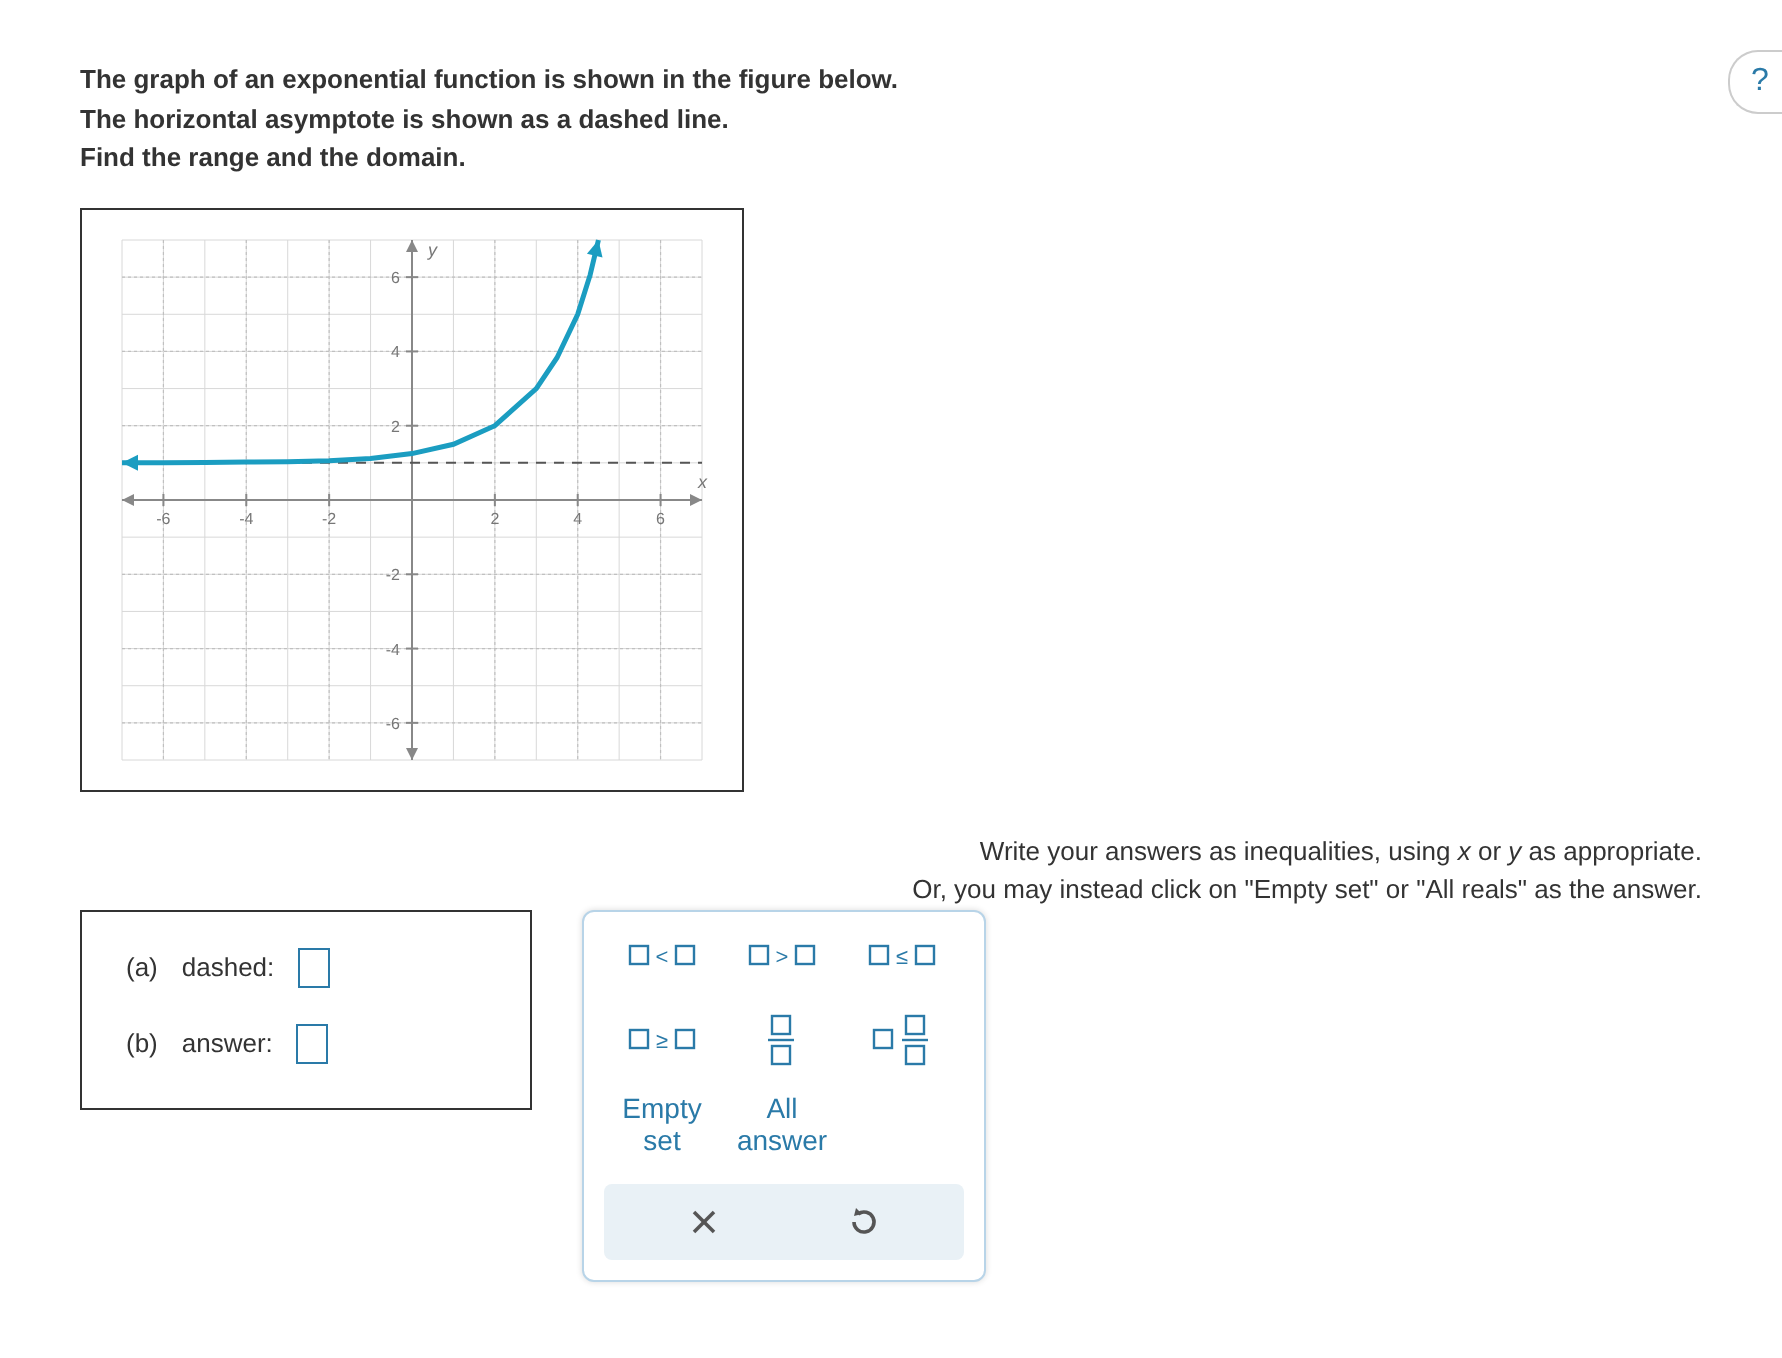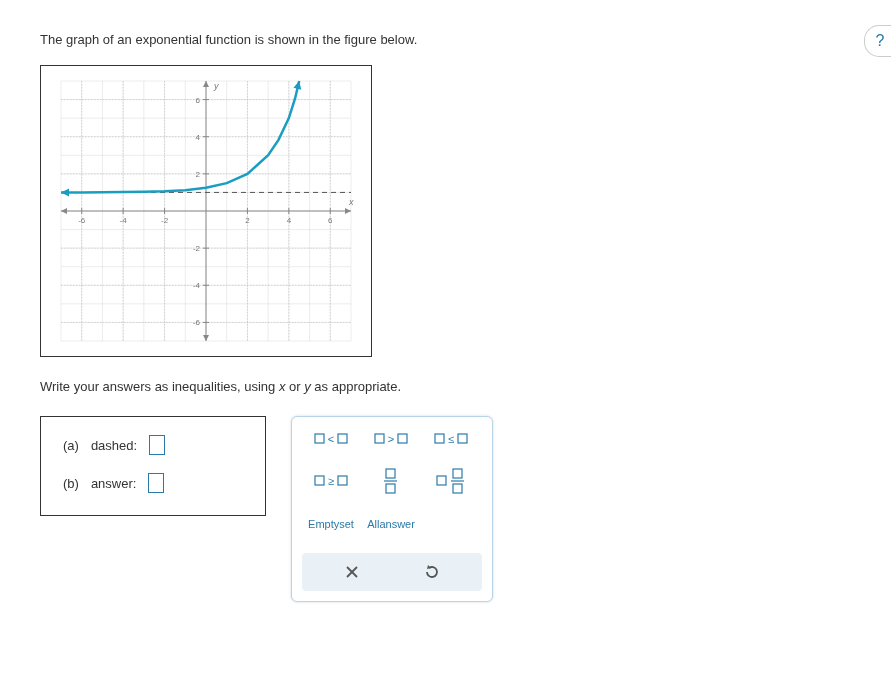--- a/index.html
+++ b/index.html
@@ -6,20 +6,21 @@
     font-family: Verdana, Arial, sans-serif;
     font-size: 13px;
     color: #333;
     margin: 0;
     padding: 30px 40px;
     background: #fff;
   }
   .problem-text {
     line-height: 1.5;
     margin-bottom: 15px;
+    font-weight: bold;
   }
   .help-button {
     position: absolute;
     right: 0;
     top: 25px;
     width: 22px;
     height: 30px;
     border: 1px solid #ccc;
     border-right: none;
     border-radius: 15px 0 0 15px;
@@ -34,21 +35,21 @@
   }
   .graph-box {
     border: 1px solid #333;
     width: 330px;
     height: 290px;
     margin-bottom: 20px;
     position: relative;
   }
   .instr-text {
     line-height: 1.5;
-    margin-bottom: 20px;
+    text-align: right;
   }
   .answer-row {
     display: flex;
     gap: 25px;
     align-items: flex-start;
   }
   .answer-box {
     border: 1px solid #333;
     padding: 18px 22px;
     width: 180px;
@@ -92,24 +93,24 @@
     font-size: 11px;
     color: #2a7aa8;
     background: #fff;
     border: none;
   }
   .palette-btn svg { display: block; }
   .palette-text-btn {
     width: 42px;
     height: 30px;
     display: flex;
-    flex-direction: row;
+    flex-direction: column;
     align-items: center;
     justify-content: center;
-    font-size: 11px;
+    font-size: 14px;
     color: #2a7aa8;
     line-height: 1.1;
     cursor: pointer;
     text-align: center;
   }
   .palette-footer {
     background: #e9f1f6;
     border-radius: 4px;
     display: flex;
     justify-content: space-around;
@@ -130,20 +131,22 @@
 </style>
 </head>
 <body>
 
 <div class="help-button">
   <span>?</span>
 </div>
 
 <div class="problem-text">
   <div>The graph of an exponential function is shown in the figure below.</div>
+  <div>The horizontal asymptote is shown as a dashed line.</div>
+  <div>Find the range and the domain.</div>
 </div>
 
 <div class="graph-box">
   <svg id="graph-svg" width="330" height="290" viewBox="0 0 330 290">
       <line x1="20" y1="15" x2="20" y2="275" stroke="#d8d8d8" stroke-width="0.5"></line>
       <line x1="40.71428571428571" y1="15" x2="40.71428571428571" y2="275" stroke="#d8d8d8" stroke-width="0.5"></line>
       <line x1="61.42857142857142" y1="15" x2="61.42857142857142" y2="275" stroke="#d8d8d8" stroke-width="0.5"></line>
       <line x1="82.14285714285714" y1="15" x2="82.14285714285714" y2="275" stroke="#d8d8d8" stroke-width="0.5"></line>
       <line x1="102.85714285714285" y1="15" x2="102.85714285714285" y2="275" stroke="#d8d8d8" stroke-width="0.5"></line>
       <line x1="123.57142857142857" y1="15" x2="123.57142857142857" y2="275" stroke="#d8d8d8" stroke-width="0.5"></line>
@@ -219,20 +222,21 @@
       <path d="M20 126.42857142857143 L40.71428571428571 126.42857142857143 L61.42857142857142 126.24285714285713 L82.14285714285714 126.05714285714286 L102.85714285714285 125.87142857142858 L123.57142857142857 125.3142857142857 L144.28571428571428 124.19999999999999 L165 121.78571428571428 L185.7142857142857 117.14285714285715 L206.42857142857144 107.85714285714285 L227.14285714285714 89.28571428571428 L237.5 73.87142857142857 L247.85714285714286 52.14285714285715 L254.07142857142858 32.4571428571429 L258.21428571428567 15 " fill="none" stroke="#1b9dc1" stroke-width="2.5"></path>
       <polygon points="20,126.42857142857143 28,122.42857142857143 28,130.42857142857144" fill="#1b9dc1"></polygon>
       <polygon points="258.21428571428567,15 260.258970209451,23.707425871934294 252.4751557138374,21.86020311929281" fill="#1b9dc1"></polygon>
     </svg>
 </div>
 
 <div class="instr-text">
   <div>
     <span>Write your answers as inequalities, using </span><span class="ital">x</span><span> or </span><span class="ital">y</span><span> as appropriate.</span>
   </div>
+  <div>Or, you may instead click on "Empty set" or "All reals" as the answer.</div>
 </div>
 
 <div class="answer-row">
 
   <div class="answer-box">
     <div class="answer-line">
       <span>(a)</span>
       <span>dashed:</span>
       <span class="answer-input"></span>
     </div>

